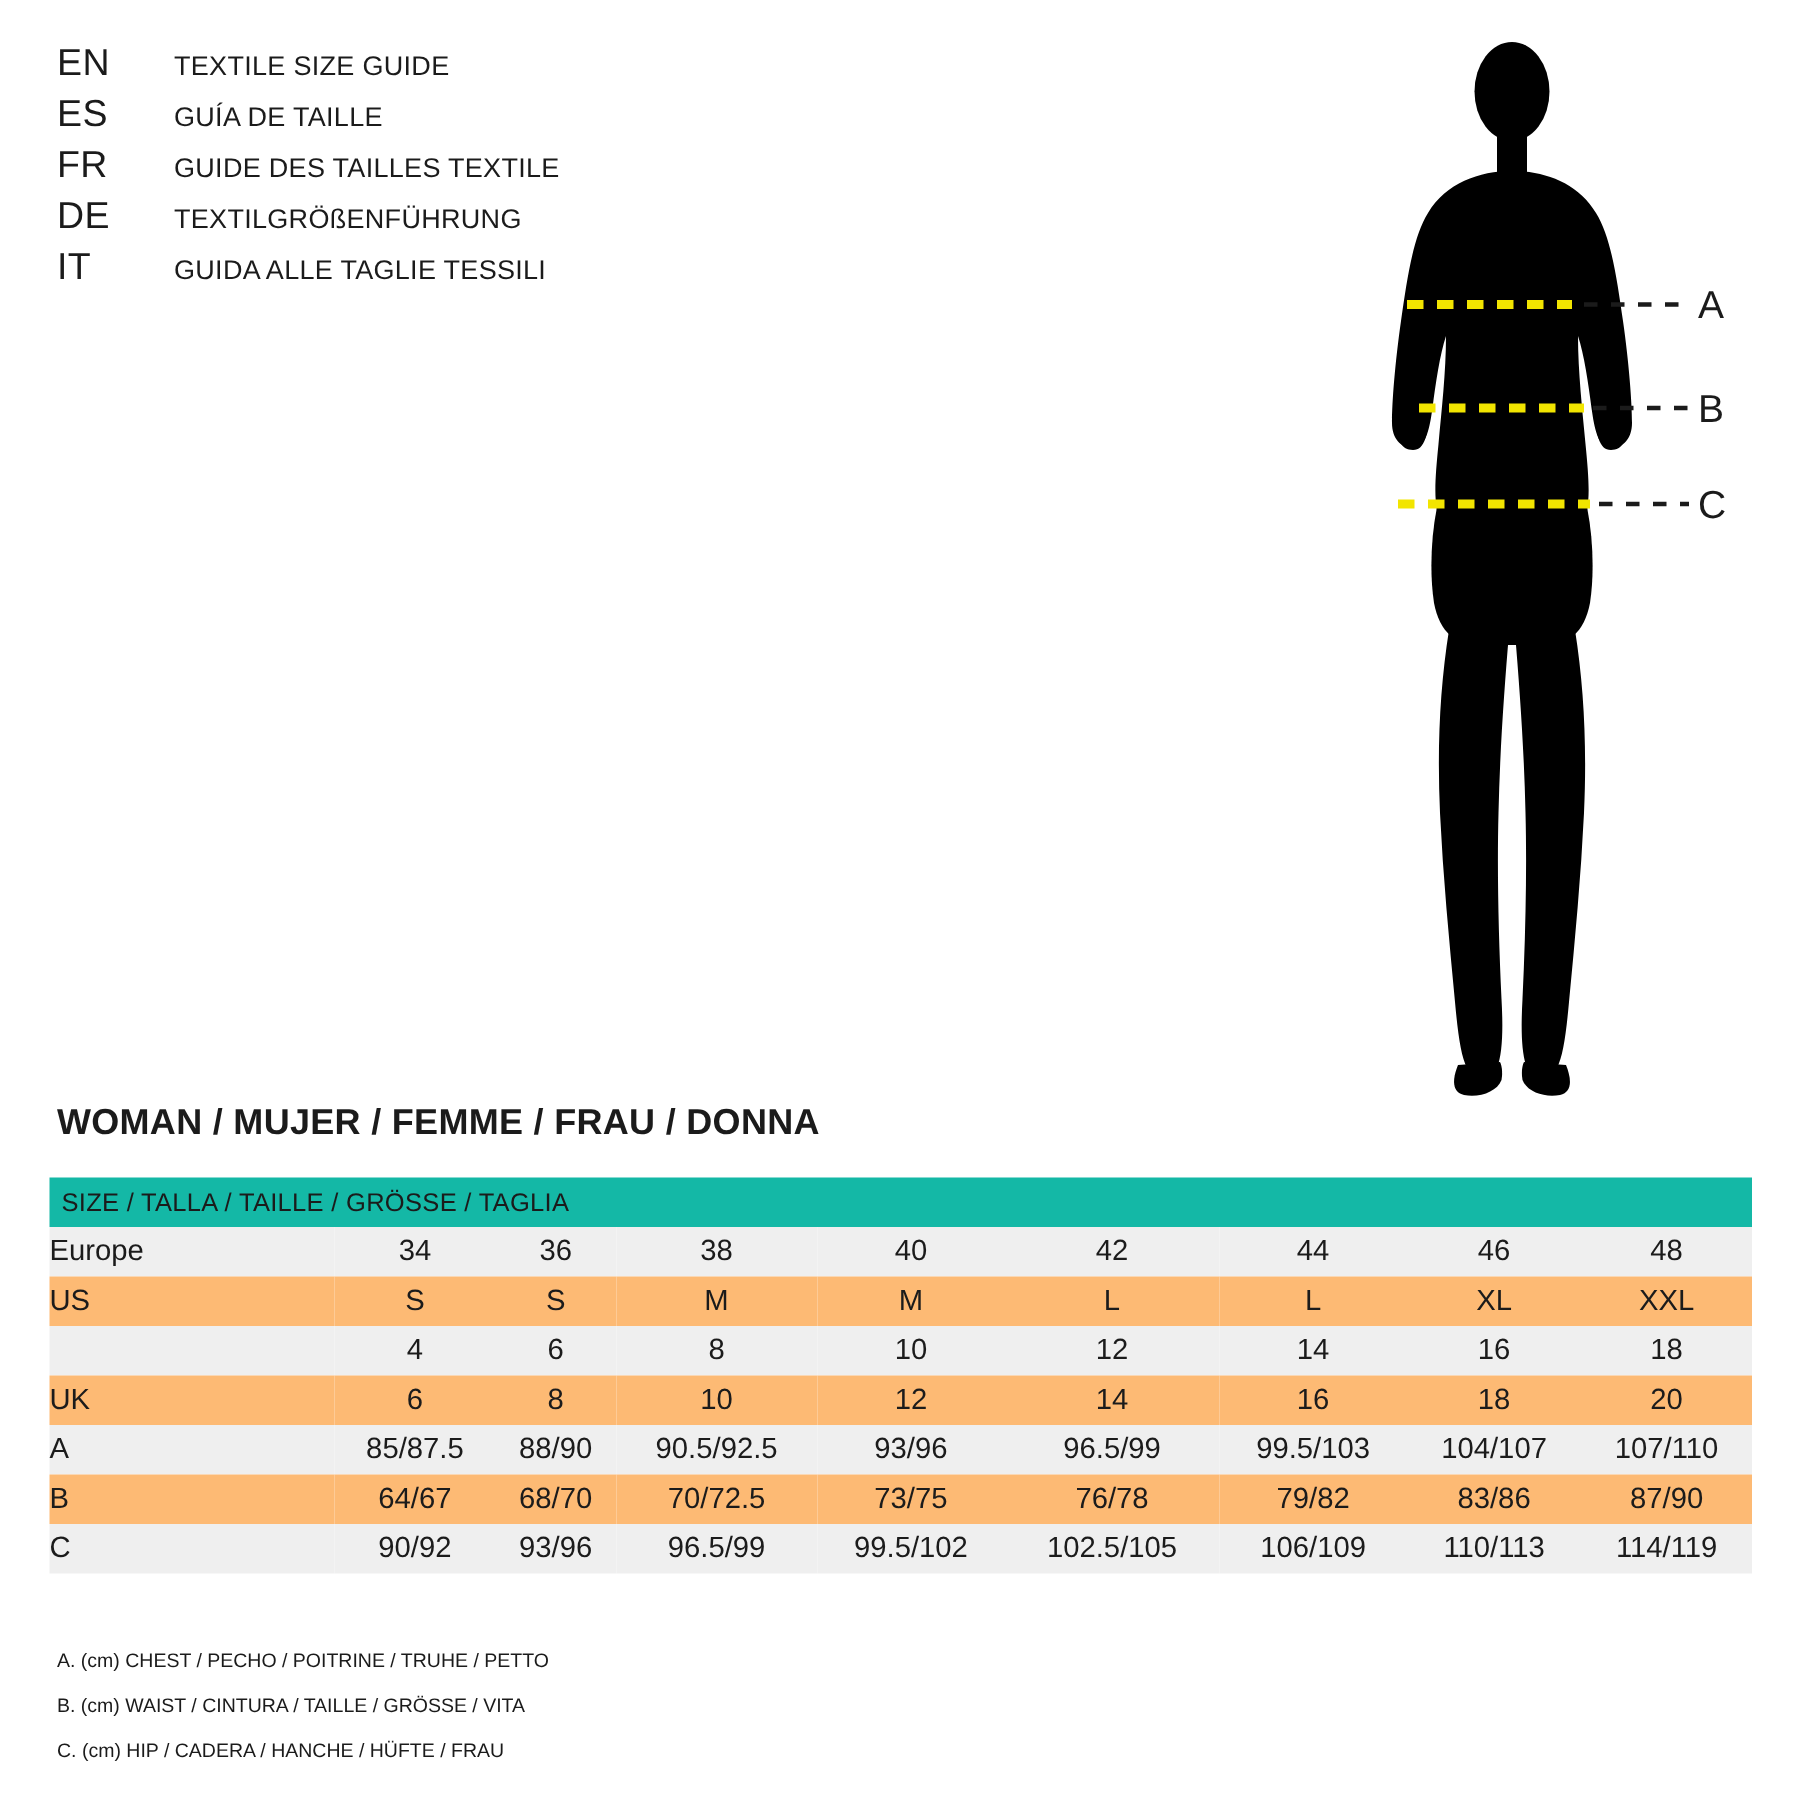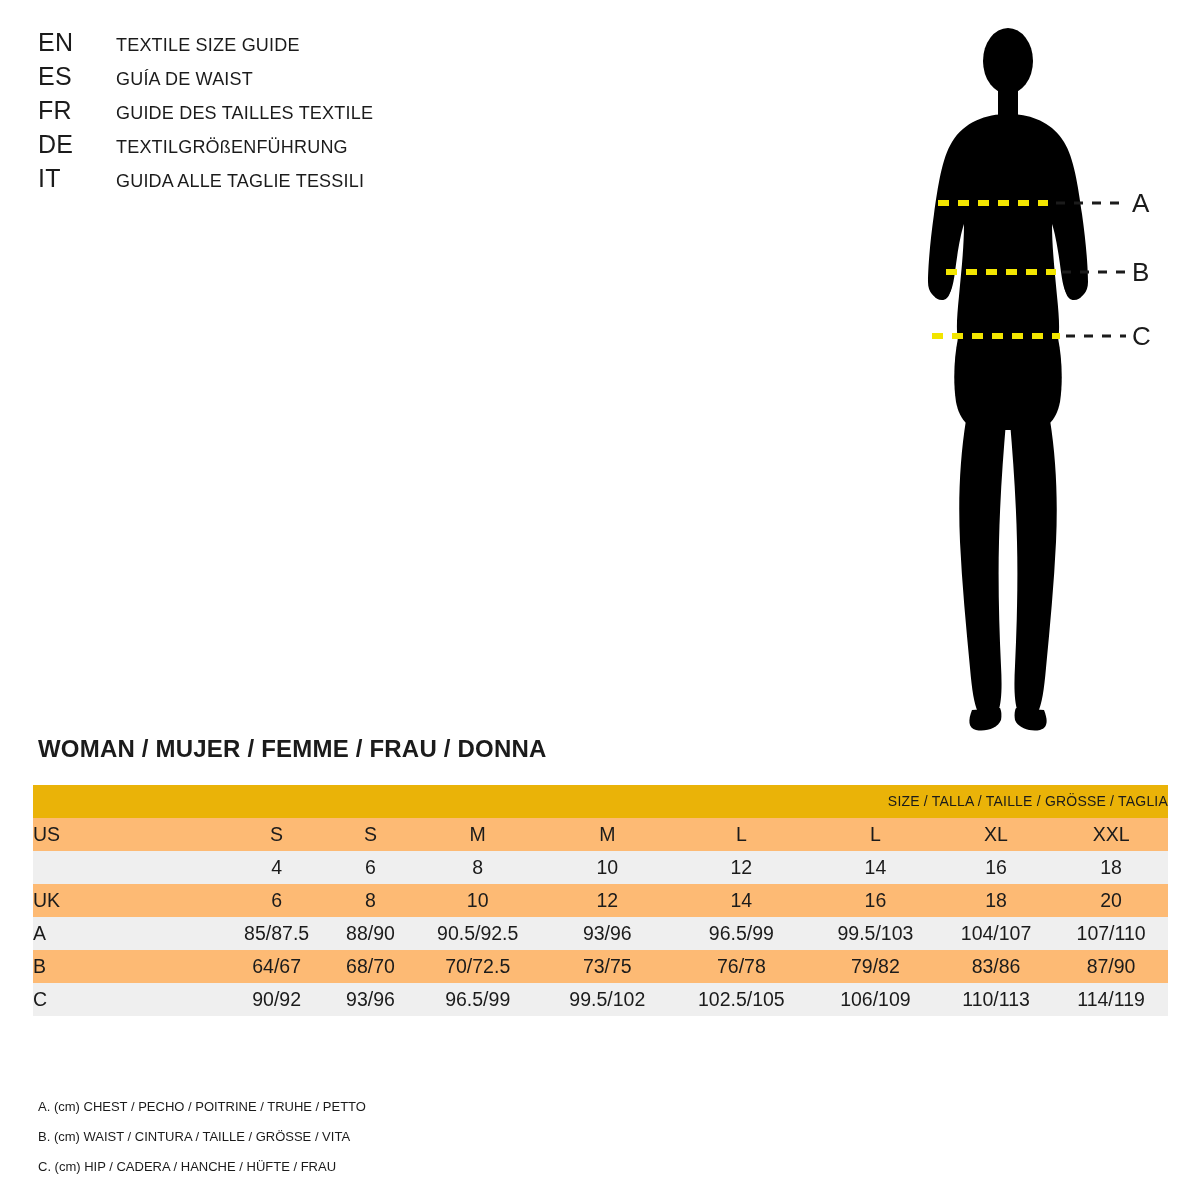--- a/index.html
+++ b/index.html
@@ -86,24 +86,24 @@
   }
   table.size-table th,
   table.size-table td {
     padding: 0;
     height: 33px;
     line-height: 33px;
     font-weight: normal;
     color: #1b1b1b;
   }
   table.size-table thead th {
-    background: #eab308;
-    text-align: right;
+    background: #14b8a6;
+    text-align: left;
     padding-left: 8px;
-    font-size: 14px;
+    font-size: 17px;
     letter-spacing: .2px;
   }
   tr.shade-light td { background: #efefef; }
   tr.shade-dark td { background: #fdba74; }
   td.row-label {
     text-align: left;
     padding-left: 8px;
     width: 190px;
   }
   td.val { text-align: center; }
@@ -127,21 +127,21 @@
 
 <div class="page">
 
   <div class="lang-block">
     <div class="lang-row">
       <span class="lang-code">EN</span>
       <span class="lang-text">TEXTILE SIZE GUIDE</span>
     </div>
     <div class="lang-row">
       <span class="lang-code">ES</span>
-      <span class="lang-text">GUÍA DE WAIST</span>
+      <span class="lang-text">GUÍA DE TAILLE</span>
     </div>
     <div class="lang-row">
       <span class="lang-code">FR</span>
       <span class="lang-text">GUIDE DES TAILLES TEXTILE</span>
     </div>
     <div class="lang-row">
       <span class="lang-code">DE</span>
       <span class="lang-text">TEXTILGRÖßENFÜHRUNG</span>
     </div>
     <div class="lang-row">
@@ -226,20 +226,31 @@
 
   <div class="group-title">WOMAN / MUJER / FEMME / FRAU / DONNA</div>
 
   <table class="size-table">
     <thead>
       <tr>
         <th colspan="9">SIZE / TALLA / TAILLE / GRÖSSE / TAGLIA</th>
       </tr>
     </thead>
     <tbody>
+      <tr class="shade-light">
+        <td class="row-label">Europe</td>
+        <td class="val">34</td>
+        <td class="val">36</td>
+        <td class="val">38</td>
+        <td class="val">40</td>
+        <td class="val">42</td>
+        <td class="val">44</td>
+        <td class="val">46</td>
+        <td class="val">48</td>
+      </tr>
       <tr class="shade-dark">
         <td class="row-label">US</td>
         <td class="val">S</td>
         <td class="val">S</td>
         <td class="val">M</td>
         <td class="val">M</td>
         <td class="val">L</td>
         <td class="val">L</td>
         <td class="val">XL</td>
         <td class="val">XXL</td>

